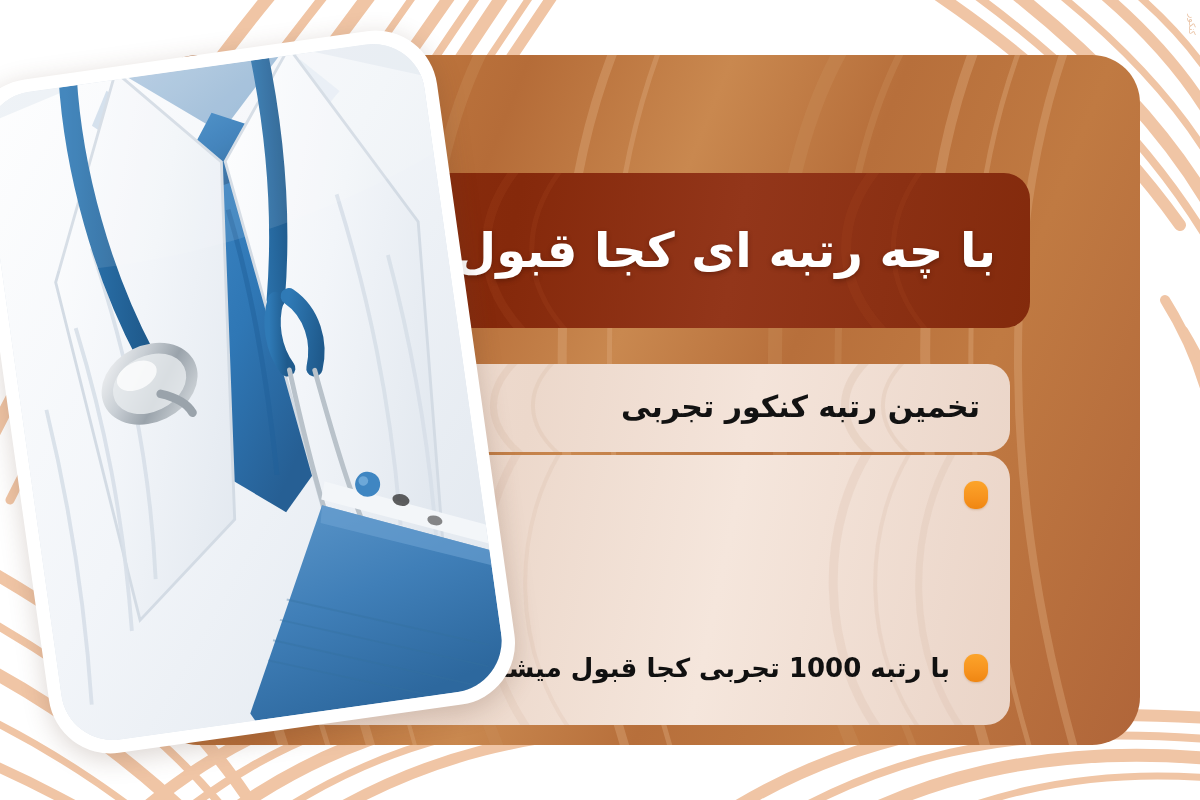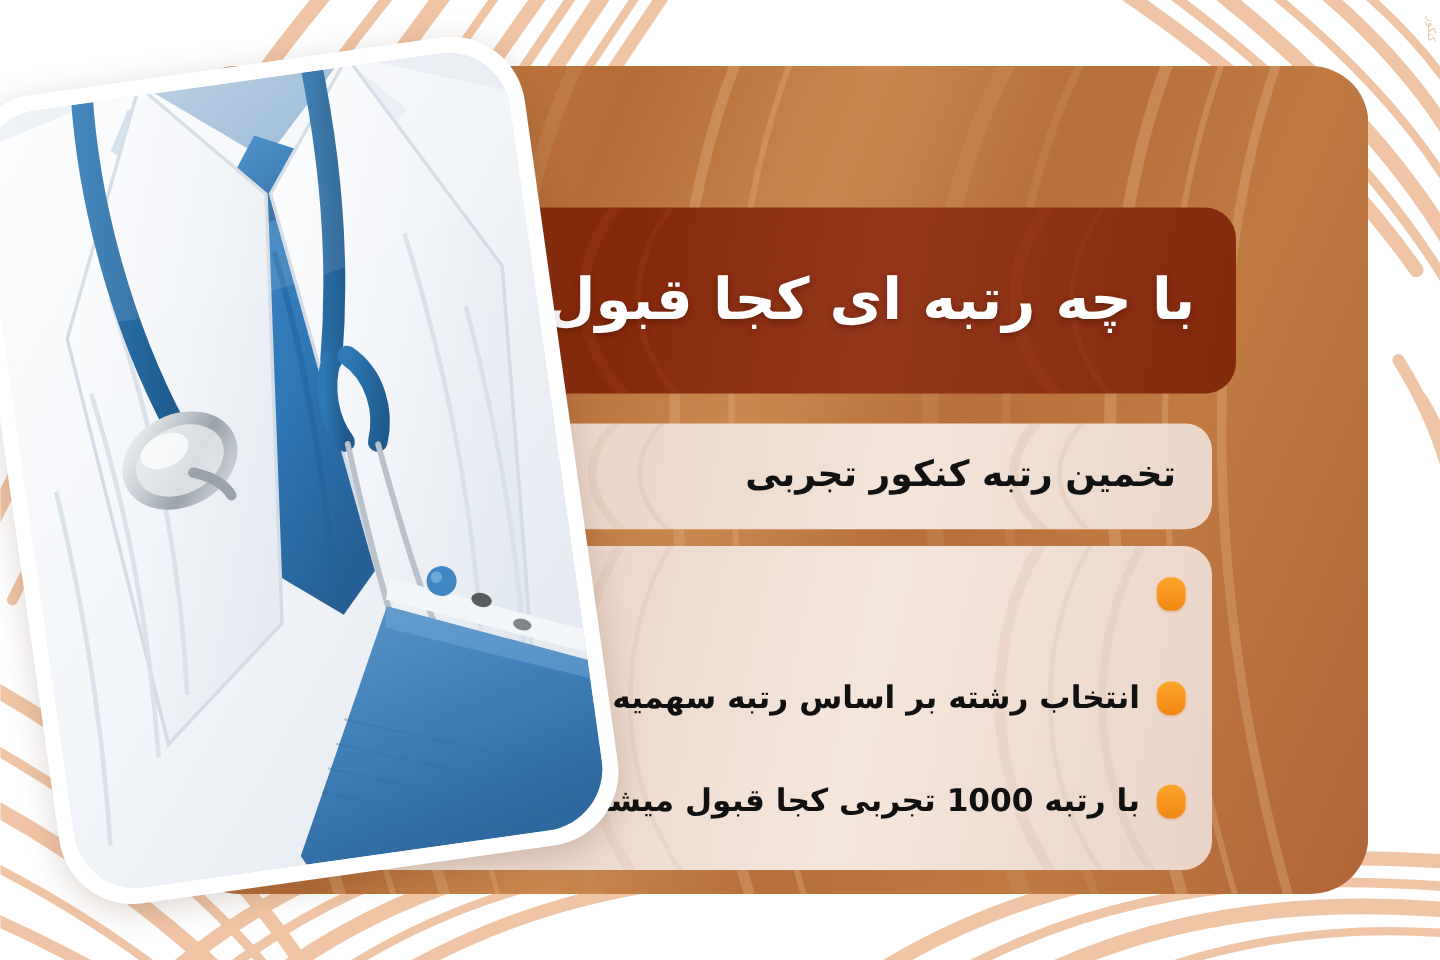--- a/index.html
+++ b/index.html
@@ -55,21 +55,21 @@
     font-weight:700;
     letter-spacing:-1px;
     white-space:nowrap;
     text-shadow:0 2px 5px rgba(60,15,0,.45);
     direction:rtl;
   }
 
   
   .subtitle-band{
     position:absolute;
-    left:-140px;top:298px;width:1000px;height:88px;
+    left:-140px;top:309px;width:1000px;height:88px;
     background:linear-gradient(100deg,#ead4c6 0%,#f2e0d5 25%,#ecd8cb 52%,#f4e4da 74%,#ebd6c9 100%);
     border-top-right-radius:22px;
     border-bottom-right-radius:22px;
     overflow:hidden;
   }
   .subtitle-band-rings{position:absolute;inset:0;opacity:.55;}
   .subtitle-text{
     position:absolute;right:30px;top:50%;transform:translateY(-54%);
     color:#121212;font-size:30px;font-weight:700;white-space:nowrap;direction:rtl;
   }
@@ -235,24 +235,20 @@
           <path d="M880 -20 C 816 62 816 202 890 290" stroke-width="9"></path>
           <path d="M922 -20 C 858 64 858 204 932 290" stroke-width="4"></path>
           <path d="M964 -20 C 902 66 902 206 974 290" stroke-width="7"></path>
         </g>
       </svg>
 
       <div class="bullet-row r1">
         <span class="bullet-dot"></span>
       </div>
 
-      <div class="bullet-row r2">
-        <span class="bullet-dot"></span>
-        <span class="bullet-text">انتخاب رشته بر اساس رتبه سهمیه</span>
-      </div>
 
       <div class="bullet-row r3">
         <span class="bullet-dot"></span>
         <span class="bullet-text">با رتبه 1000 تجربی کجا قبول میشم؟</span>
       </div>
     </div>
   </div>
 
   <div class="photo-card">
     <div class="photo-inner">

